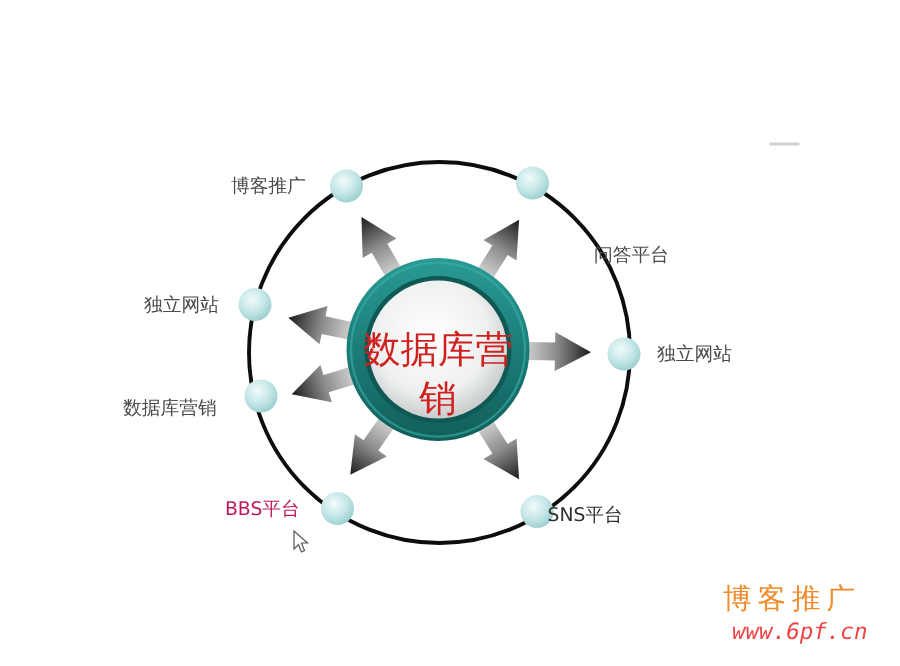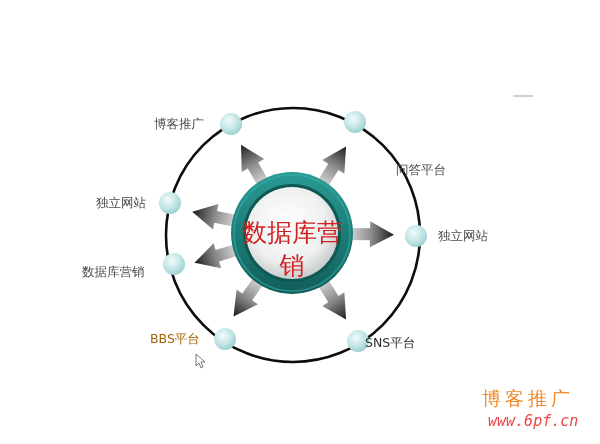--- a/index.html
+++ b/index.html
@@ -80,17 +80,17 @@
   <path d="M196,354 L196,366 L199,363 L201,368 L203,367 L201,362 L205,362 Z" fill="#ffffff" stroke="#555" stroke-width="0.8"></path>
 </svg>
 
 <div class="hub-text">数据库营销</div>
 
 <div class="label" style="left:154px; top:117px;">博客推广</div>
 <div class="label" style="left:396px; top:115px;margin-top:48px;">问答平台</div>
 <div class="label" style="left:96px; top:196px;">独立网站</div>
 <div class="label" style="left:438px; top:229px;">独立网站</div>
 <div class="label" style="left:82px; top:265px;">数据库营销</div>
-<div class="label" style="left:150px; top:332px; color:#a16207;">BBS平台</div>
+<div class="label" style="left:150px; top:332px; color:#be185d;">BBS平台</div>
 <div class="label" style="left:365px; top:336px; color:#2e2e2e;">SNS平台</div>
 
 <div class="wm1">博客推广</div>
 <div class="wm2">www.6pf.cn</div>
 
 </body></html>

